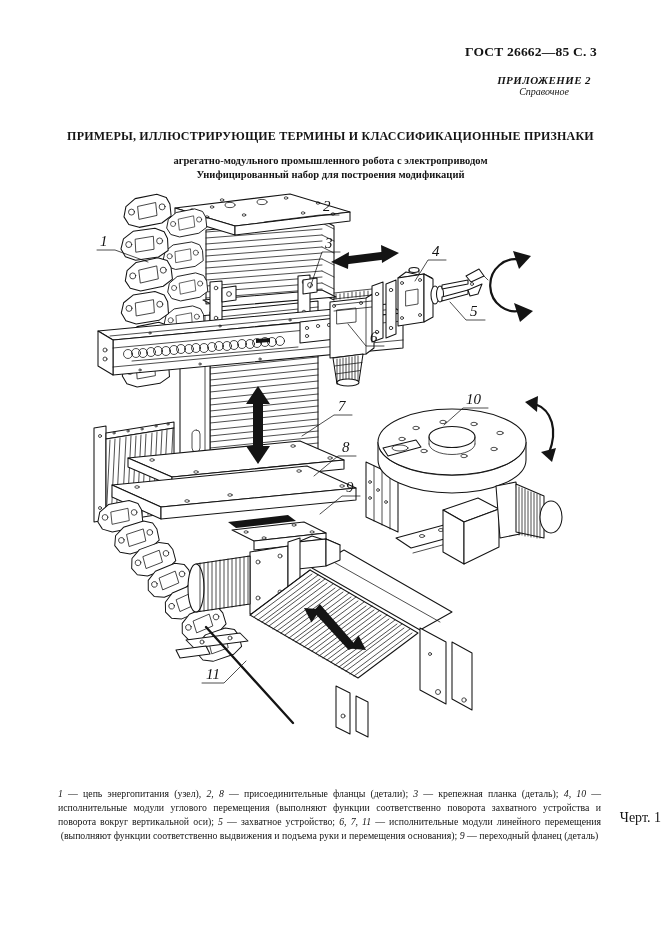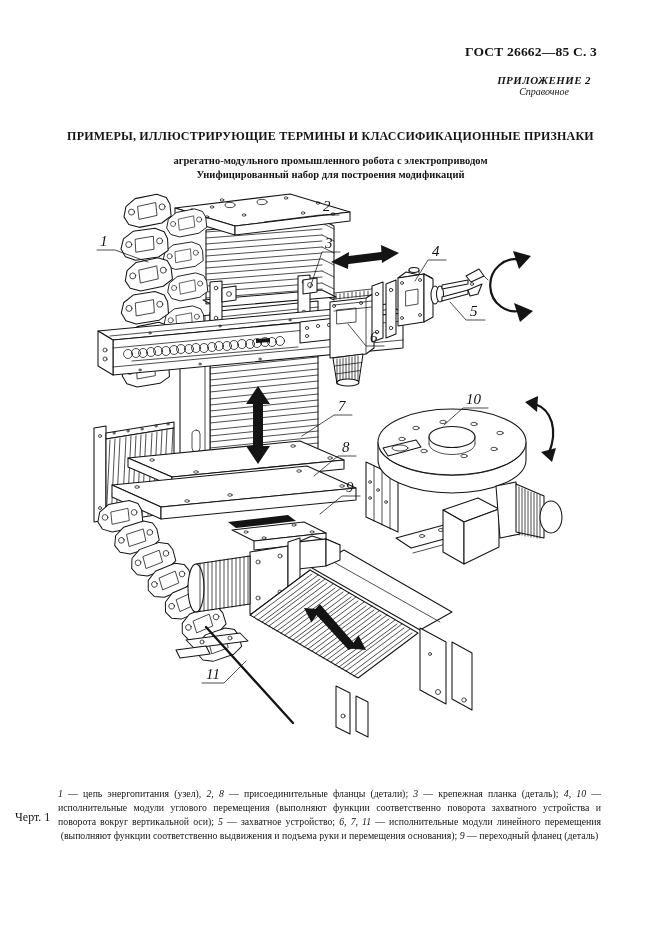--- a/index.html
+++ b/index.html
@@ -26,21 +26,21 @@
   .subtitle {
     position:absolute; top:154px; left:60px; right:60px;
     text-align:center; font-size:10.5px; font-weight:bold; line-height:1.3;
   }
   .figure-svg { position:absolute; top:190px; left:0; }
   .caption {
     position:absolute; top:739px; left:58px; width:543px;
     font-size:9.8px; line-height:14px;
     text-align:justify; text-align-last:center;margin-top:48px;
   }
-  .chert { position:absolute; top:810px; left:15px; right:0; text-align:left; font-size:12px; }
+  .chert { position:absolute; top:810px; left:15px; right:0; text-align:right; font-size:14px; }
   
   .ln { stroke:var(--ink); fill:none; stroke-width:1.05; stroke-linejoin:round; stroke-linecap:round; }
   .thin { stroke-width:.75; }
   .wh { fill:#fff; stroke:var(--ink); stroke-width:1.05; stroke-linejoin:round; }
   .bk { fill:var(--ink); stroke:none; }
   .heavy { stroke-width:2.3; }
   text.callout { font:italic 15px "Liberation Serif", serif; fill:var(--ink); }
 </style>
 </head>
 <body>

